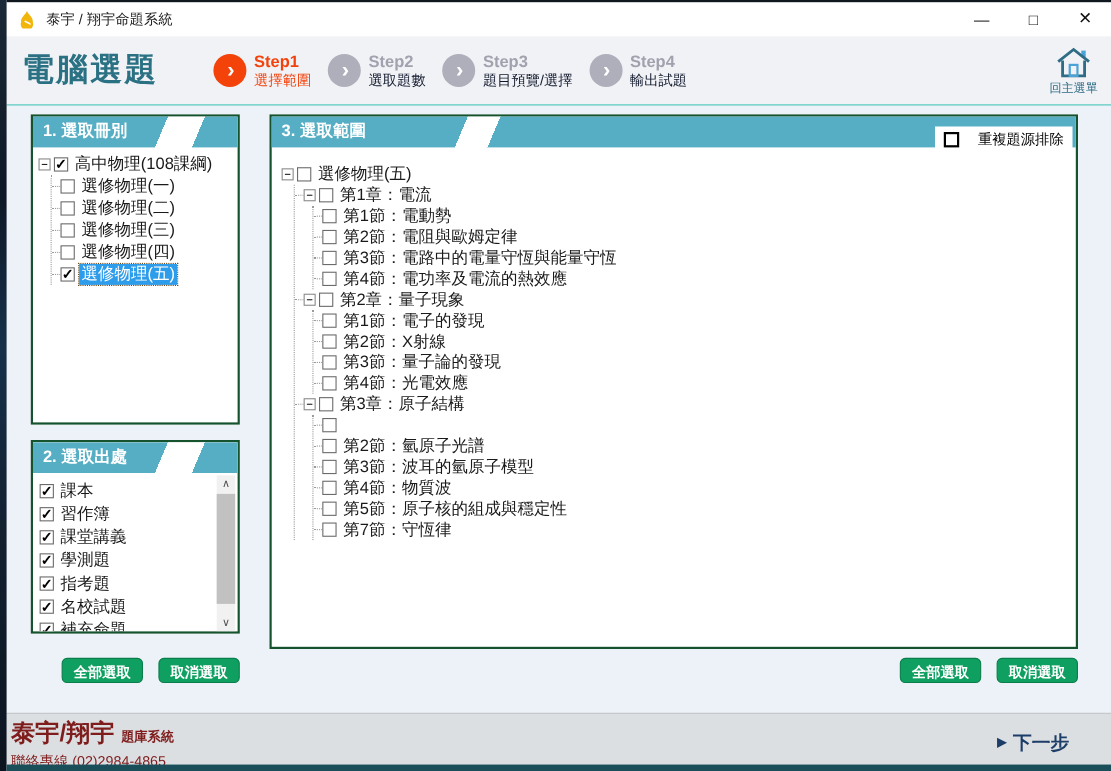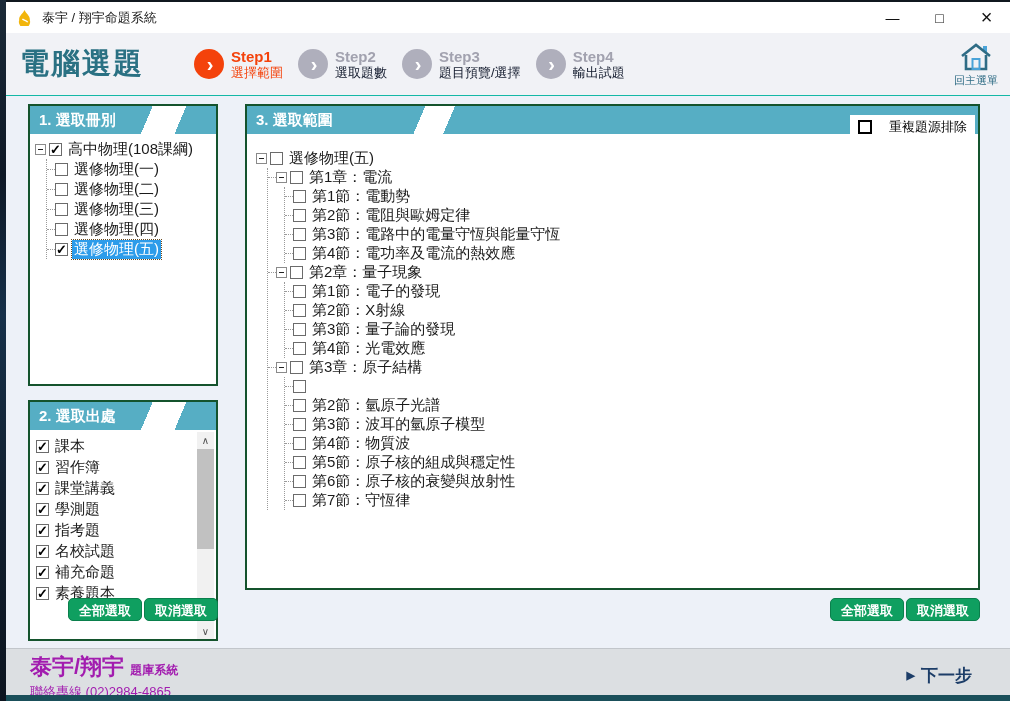--- a/index.html
+++ b/index.html
@@ -37,21 +37,21 @@
   .home { margin-left:auto; margin-right:12px; text-align:center; color:#2F6C85; font-size:11px; line-height:12px; cursor:pointer;}
 
   
   .content { position:relative; height:552px; background:#EDF1F8; }
   .panel { position:absolute; background:#fff; border:2px solid #14532d; }
   .phead { height:28px; color:#fff; font-size:15px; font-weight:bold; line-height:28px; padding-left:9px;
     background:linear-gradient(113deg,#56AEC4 0 62%,#FFFFFF 62% 79%,#56AEC4 79% 100%); }
   .phead3 { height:28px; color:#fff; font-size:15px; font-weight:bold; line-height:28px; padding-left:9px;
     background:linear-gradient(113deg,#56AEC4 0 24%,#FFFFFF 24% 28%,#56AEC4 28% 100%); }
   .p1 { left:22px; top:8px; width:190px; height:282px; }
-  .p2 { left:22px; top:304px; width:190px; height:241px; overflow:hidden; }
+  .p2 { left:22px; top:304px; width:190px; height:176px; overflow:hidden; }
   .p3 { left:239px; top:8px; width:735px; height:486px; }
 
   .p1-body { padding:5px 2px 0 5px; }
   .p2-body { position:absolute; left:2px; right:2px; top:30px; bottom:0; overflow:hidden; padding:4px 0 0 4px; }
   .p3-body { padding:15px 2px 0 9px; }
 
   
   .tree-row, .list-row { display:flex; align-items:center; height:20px; font-size:15px; white-space:nowrap; color:#1a1a1a; }
   .p3-body .tree-row { height:19px; }
   .p2-body .list-row { height:21px; }
@@ -70,29 +70,29 @@
   .dedupe { position:absolute; top:9px; right:3px; background:#fff; padding:3px 8px 5px 8px;
     display:flex; align-items:center; gap:13px; font-size:13px; color:#000; z-index:2; }
 
   
   .scrollbar { position:absolute; right:0; top:0; bottom:0; width:17px; background:#F1F1F1; }
   .sb-btn { height:16px; display:flex; align-items:center; justify-content:center; font-size:10px; color:#505050; }
   .sb-btn.down { position:absolute; bottom:0; left:0; right:0; }
   .sb-thumb { position:absolute; top:17px; left:0; width:17px; height:100px; background:#C1C1C1; }
 
   
-  .btnrow { position:absolute; display:flex; gap:2px; }
+  .btnrow { position:absolute; display:flex; gap:14px; }
   .btnrow-left { left:22px; top:502px; width:190px; justify-content:flex-end; }
   .btnrow-right { left:239px; top:502px; width:735px; justify-content:flex-end; }
   .gbtn { background:#0F9F60; border:1px solid #0A7F4C; border-radius:5px; color:#fff;
     font-size:13px; font-weight:bold; padding:3px 10px; height:23px; font-family:"Liberation Sans",sans-serif; cursor:pointer;}
 
   
   .footer { height:47px; background:#DCDFE2; border-top:1px solid #C2C6CB; position:relative; }
-  .brand { position:absolute; left:24px; top:3px; color:#a21caf; }
+  .brand { position:absolute; left:4px; top:3px; color:#7f1d1d; }
   .brand-big { font-size:22px; font-weight:bold; }
   .brand-small { font-size:12px; margin-left:6px; font-weight:bold; }
   .phone { font-size:13px; margin-top:1px; }
   .next { position:absolute; right:38px; top:15px; font-size:17px; color:#1C3D68; font-weight:bold;
     display:flex; align-items:center; gap:6px; cursor:pointer; }
   .next-arrow { font-size:11px; line-height:1; }
 </style>
 </head>
 <body>
 
@@ -352,25 +352,20 @@
                 <span class="tlabel">第4節：物質波</span>
               </div>
               <div class="tree-row">
                 <span class="stub"></span>
                 <span class="cb"></span>
                 <span class="tlabel">第5節：原子核的組成與穩定性</span>
               </div>
               <div class="tree-row">
                 <span class="stub"></span>
                 <span class="cb"></span>
-                <span class="tlabel">第6節：原子核的衰變與放射性</span>
-              </div>
-              <div class="tree-row">
-                <span class="stub"></span>
-                <span class="cb"></span>
                 <span class="tlabel">第7節：守恆律</span>
               </div>
             </div>
           </div>
         </div>
     </div>
 
     <div class="btnrow btnrow-right">
       <button class="gbtn">全部選取</button>
       <button class="gbtn">取消選取</button>

